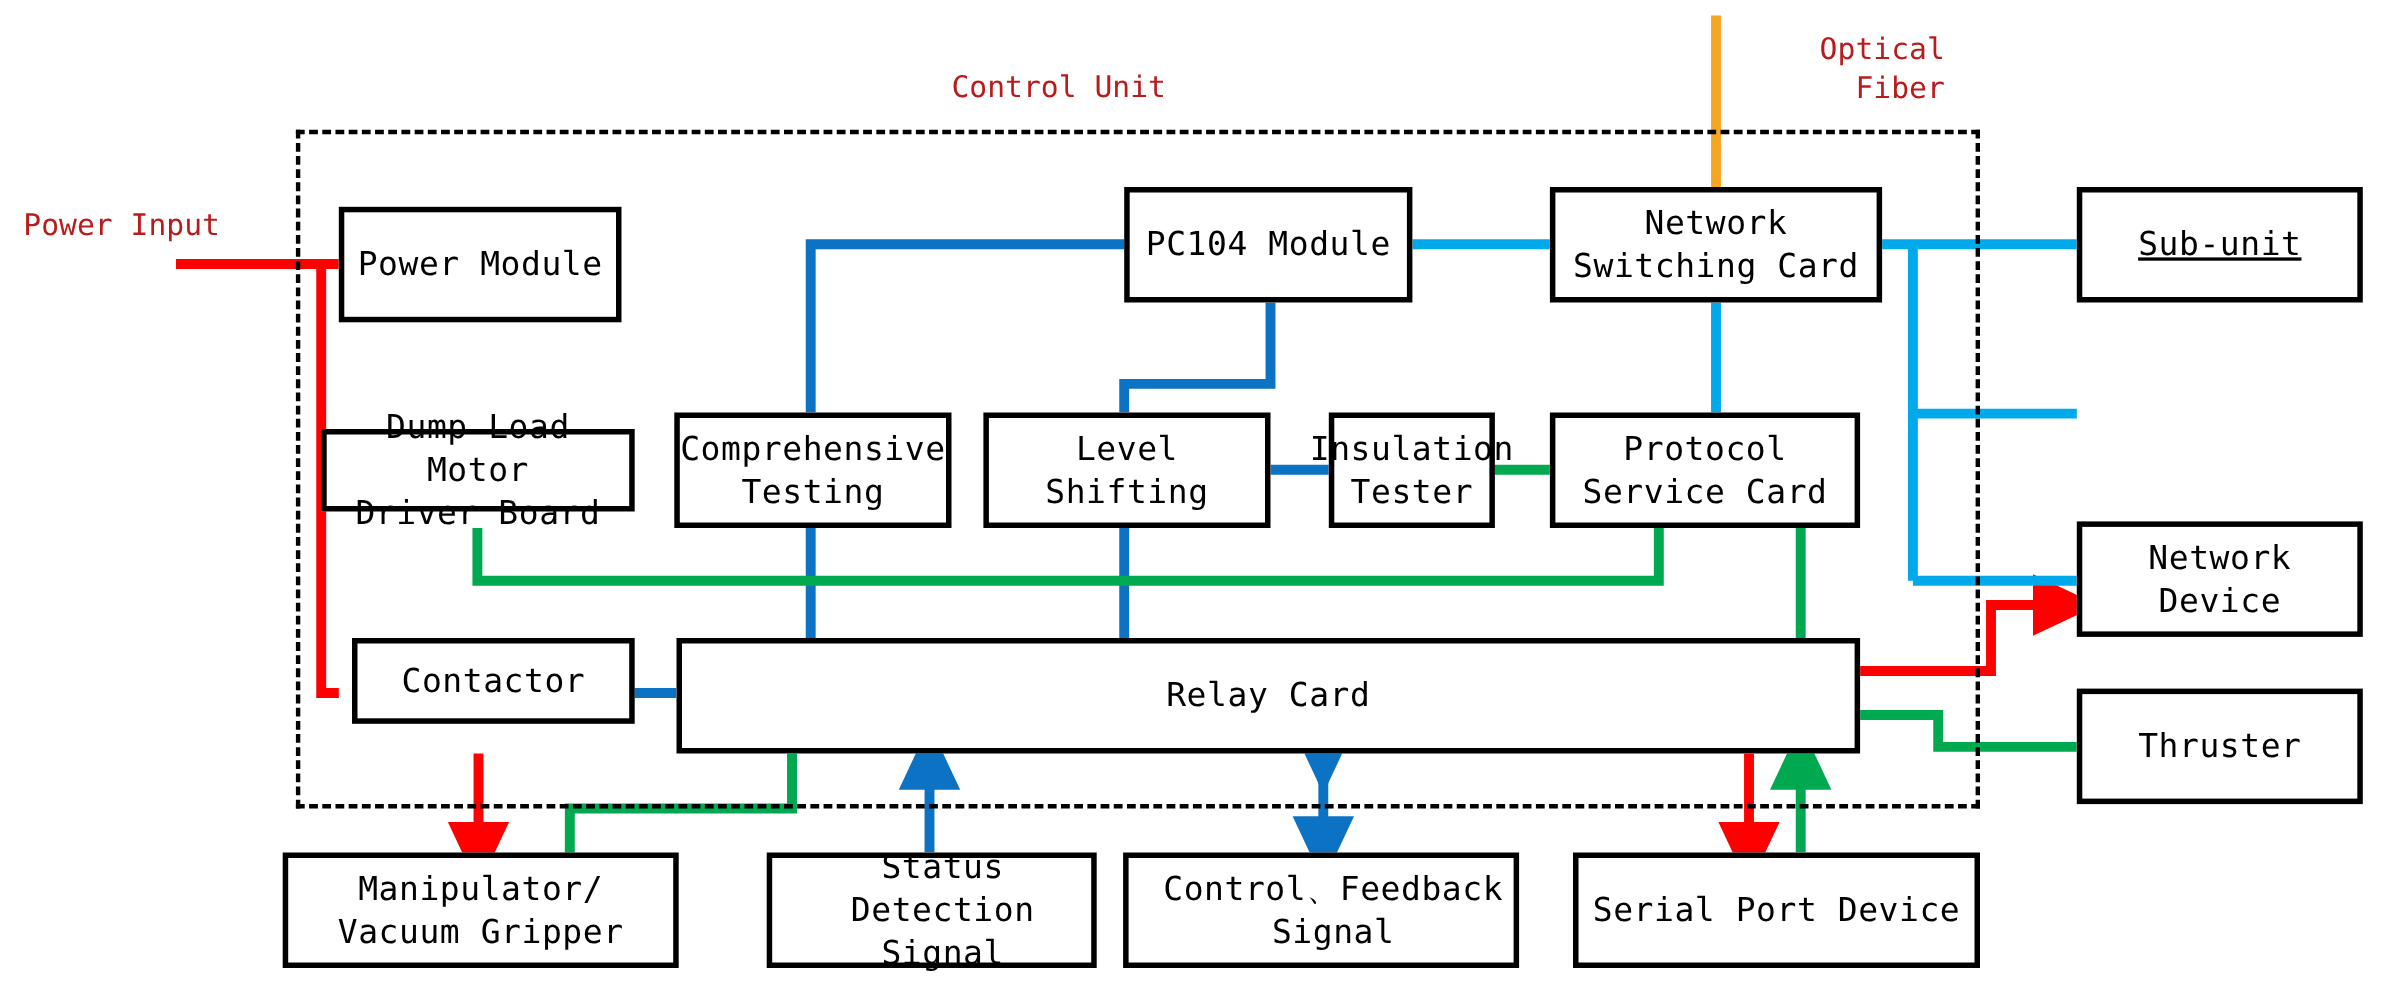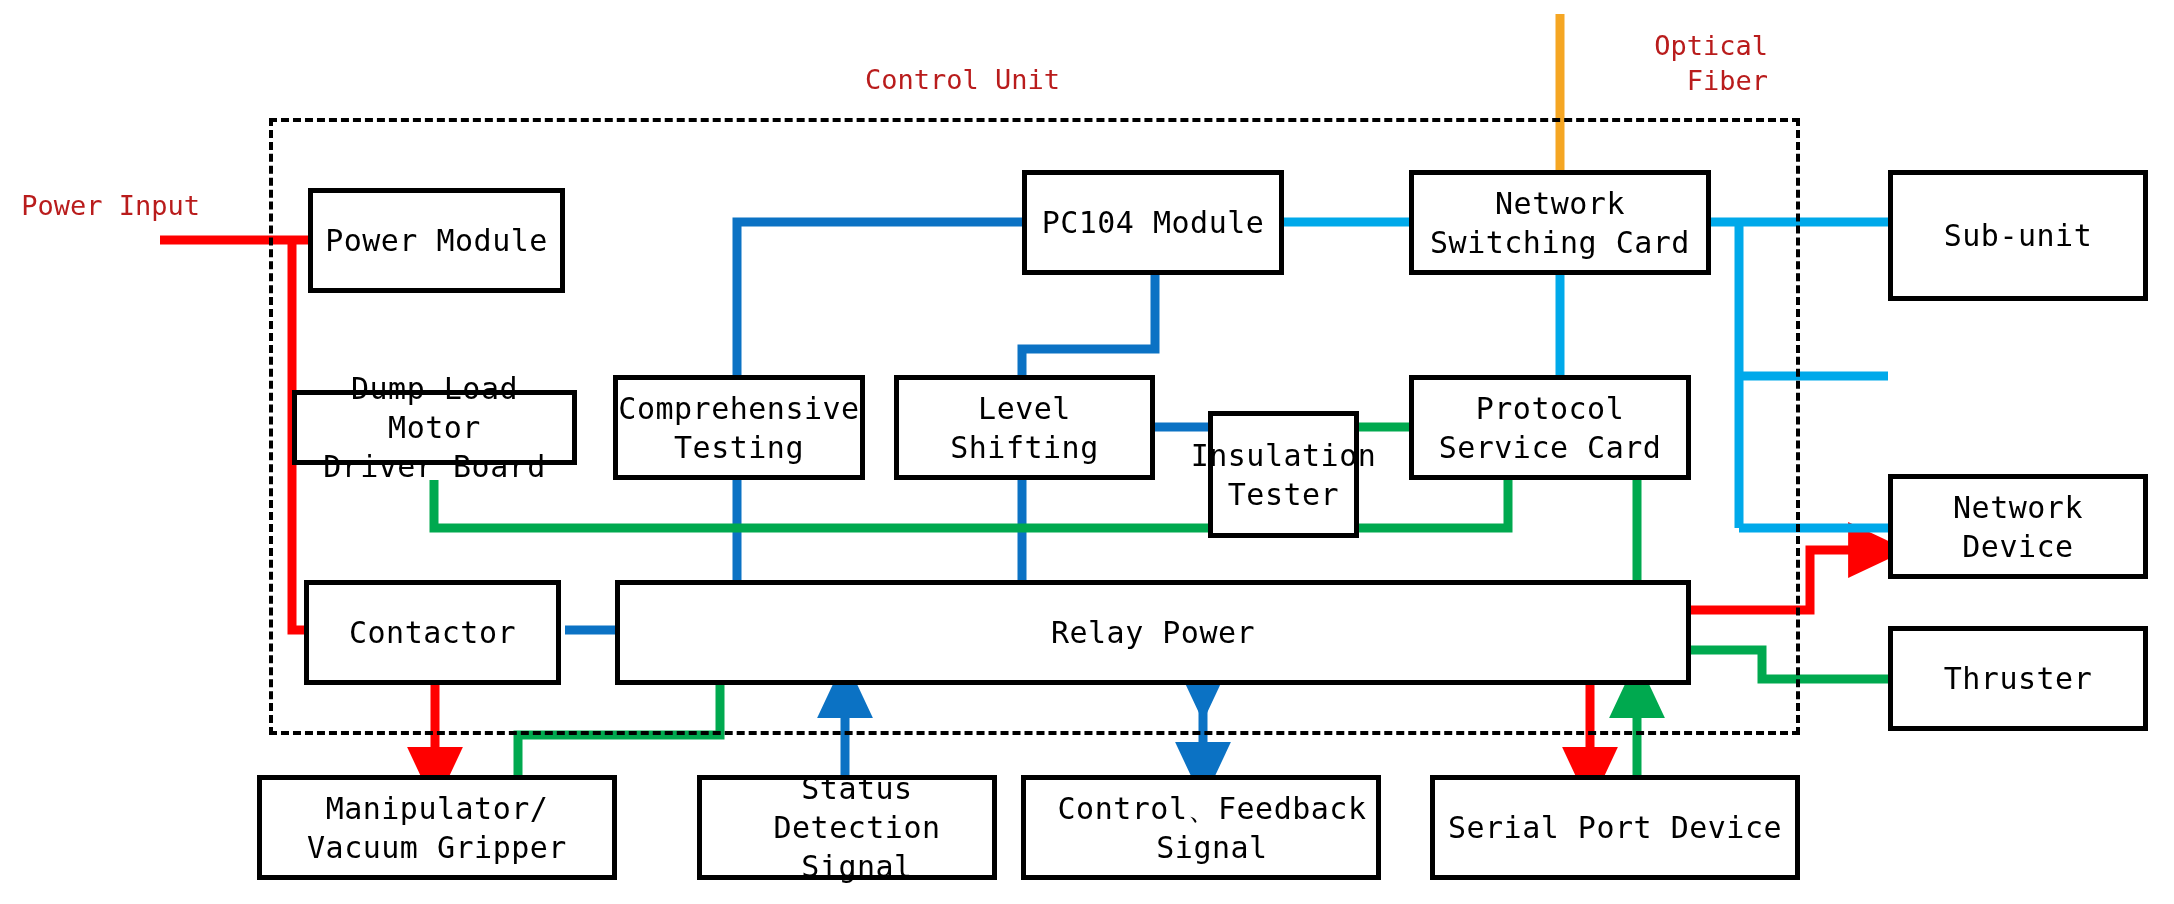--- a/index.html
+++ b/index.html
@@ -146,31 +146,31 @@
 
   <div class="node" style="left:292px; top:390px; width:285px; height:75px;">Dump Load Motor
 Driver Board</div>
 
   <div class="node" style="left:613px; top:375px; width:252px; height:105px;">Comprehensive
 Testing</div>
 
   <div class="node" style="left:894px; top:375px; width:261px; height:105px;">Level
 Shifting</div>
 
-  <div class="node" style="left:1208px; top:375px; width:151px; height:127px;margin-top:36px;">Insulation
+  <div class="node" style="left:1208px; top:375px; width:151px; height:105px;">Insulation
 Tester</div>
 
   <div class="node" style="left:1409px; top:375px; width:282px; height:105px;">Protocol
 Service Card</div>
 
-  <div class="node" style="left:304px; top:580px; width:257px; height:105px;">Contactor</div>
+  <div class="node" style="left:320px; top:580px; width:257px; height:78px;">Contactor</div>
 
-  <div class="node" style="left:615px; top:580px; width:1076px; height:105px;">Relay Power</div>
+  <div class="node" style="left:615px; top:580px; width:1076px; height:105px;">Relay Card</div>
 
-  <div class="node" style="left:1888px; top:170px; width:260px; height:131px;">Sub-unit</div>
+  <div class="node" style="left:1888px; top:170px; width:260px; height:105px;text-decoration:underline;">Sub-unit</div>
 
 
   <div class="node" style="left:1888px; top:474px; width:260px; height:105px;">Network
 Device</div>
 
   <div class="node" style="left:1888px; top:626px; width:260px; height:105px;">Thruster</div>
 
   <div class="node" style="left:257px; top:775px; width:360px; height:105px;">Manipulator/
 Vacuum Gripper</div>
 

